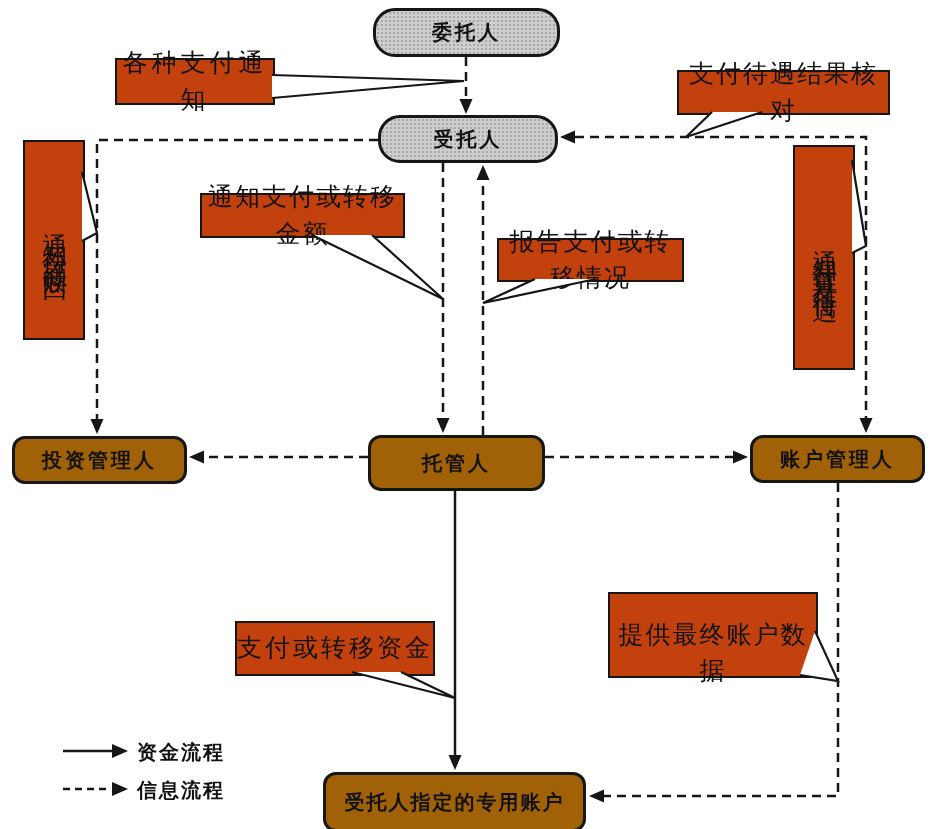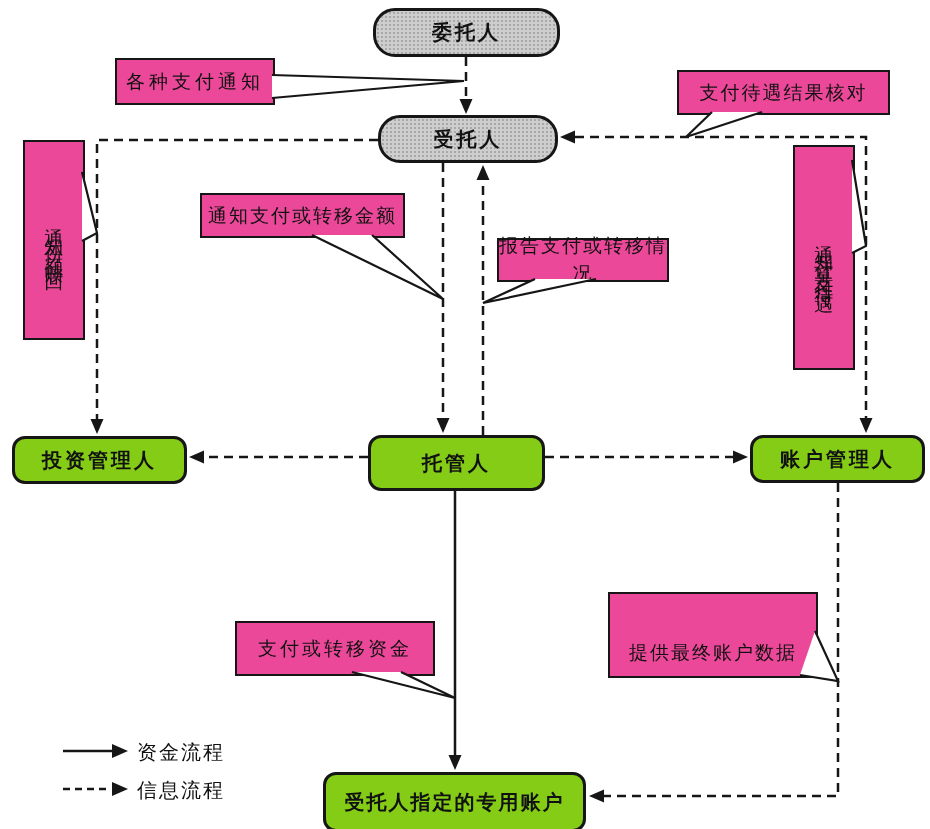--- a/index.html
+++ b/index.html
@@ -6,40 +6,40 @@
   .canvas{
     position:relative;width:930px;height:829px;background:#ffffff;
     font-family:"DejaVu Sans","Liberation Sans",sans-serif;color:#111;overflow:hidden;
   }
   svg.layer{position:absolute;left:0;top:0;width:930px;height:829px;}
   #connector-layer{z-index:1;}
   #tail-layer{z-index:3;pointer-events:none;}
   .node{
     position:absolute;z-index:2;box-sizing:border-box;
     display:flex;align-items:center;justify-content:center;
-    border:3px solid #161616;border-radius:13px;background:#84cc16;
+    border:3px solid #161616;border-radius:13px;background:#a16207;
     font-weight:bold;font-size:20px;letter-spacing:3px;text-align:center;
   }
   .node.gray{
     background-color:#cecece;
     background-image:radial-gradient(#a8a8a8 0.8px, transparent 0.9px);
     background-size:4px 4px;
     border-radius:22px;
   }
   .callout{
     position:absolute;z-index:2;box-sizing:border-box;
     display:flex;align-items:center;justify-content:center;
-    border:2.5px solid #161616;background:#ec4899;
-    font-size:19px;letter-spacing:2px;text-align:center;line-height:1.45;
+    border:2.5px solid #161616;background:#c2410c;
+    font-size:25px;letter-spacing:2px;text-align:center;line-height:1.45;
   }
   .callout.vertical{
     writing-mode:vertical-rl;text-orientation:upright;letter-spacing:9px;
   }
   .legend-label{
-    position:absolute;z-index:2;font-size:20px;letter-spacing:2px;
+    position:absolute;z-index:2;font-size:20px;letter-spacing:2px;font-weight:bold;
   }
   .conn{stroke:#161616;stroke-width:2.5;fill:none;}
   .dashed{stroke-dasharray:9 6;}
   .arrow{fill:#161616;stroke:none;}
   .tail{fill:#ffffff;stroke:#161616;stroke-width:2.2;stroke-linejoin:miter;}
 </style>
 </head>
 <body>
 
 <div class="canvas">
@@ -84,21 +84,21 @@
   <div class="node gray" style="left:378px;top:115px;width:180px;height:48px;">受托人</div>
   <div class="node" style="left:12px;top:436px;width:175px;height:48px;">投资管理人</div>
   <div class="node" style="left:368px;top:435px;width:177px;height:56px;">托管人</div>
   <div class="node" style="left:750px;top:435px;width:175px;height:48px;">账户管理人</div>
   <div class="node" style="left:323px;top:772px;width:263px;height:60px;letter-spacing:2px;text-align:right;">受托人指定的专用账户</div>
 
   <div class="callout" style="left:115px;top:58px;width:160px;height:47px;letter-spacing:4px;">各种支付通知</div>
   <div class="callout" style="left:677px;top:70px;width:213px;height:45px;">支付待遇结果核对</div>
   <div class="callout vertical" style="left:23px;top:140px;width:62px;height:200px;">通知份额赎回</div>
   <div class="callout" style="left:200px;top:193px;width:205px;height:45px;">通知支付或转移金额</div>
-  <div class="callout" style="left:497px;top:238px;width:172px;height:44px;">报告支付或转移情况</div>
+  <div class="callout" style="left:497px;top:238px;width:187px;height:44px;">报告支付或转移情况</div>
   <div class="callout vertical" style="left:793px;top:145px;width:62px;height:225px;letter-spacing:7px;">通知计算支付待遇</div>
   <div class="callout" style="left:235px;top:621px;width:200px;height:55px;letter-spacing:3px;">支付或转移资金</div>
   <div class="callout" style="left:608px;top:592px;width:210px;height:86px;">
     <div>
       <span style="display:block;margin-top:36px;">提供最终账户数据</span>
     </div>
   </div>
 
   <svg class="layer" id="tail-layer" viewBox="0 0 930 829">
     <path class="tail" d="M 272,75 L 464,81 L 272,98"></path>

